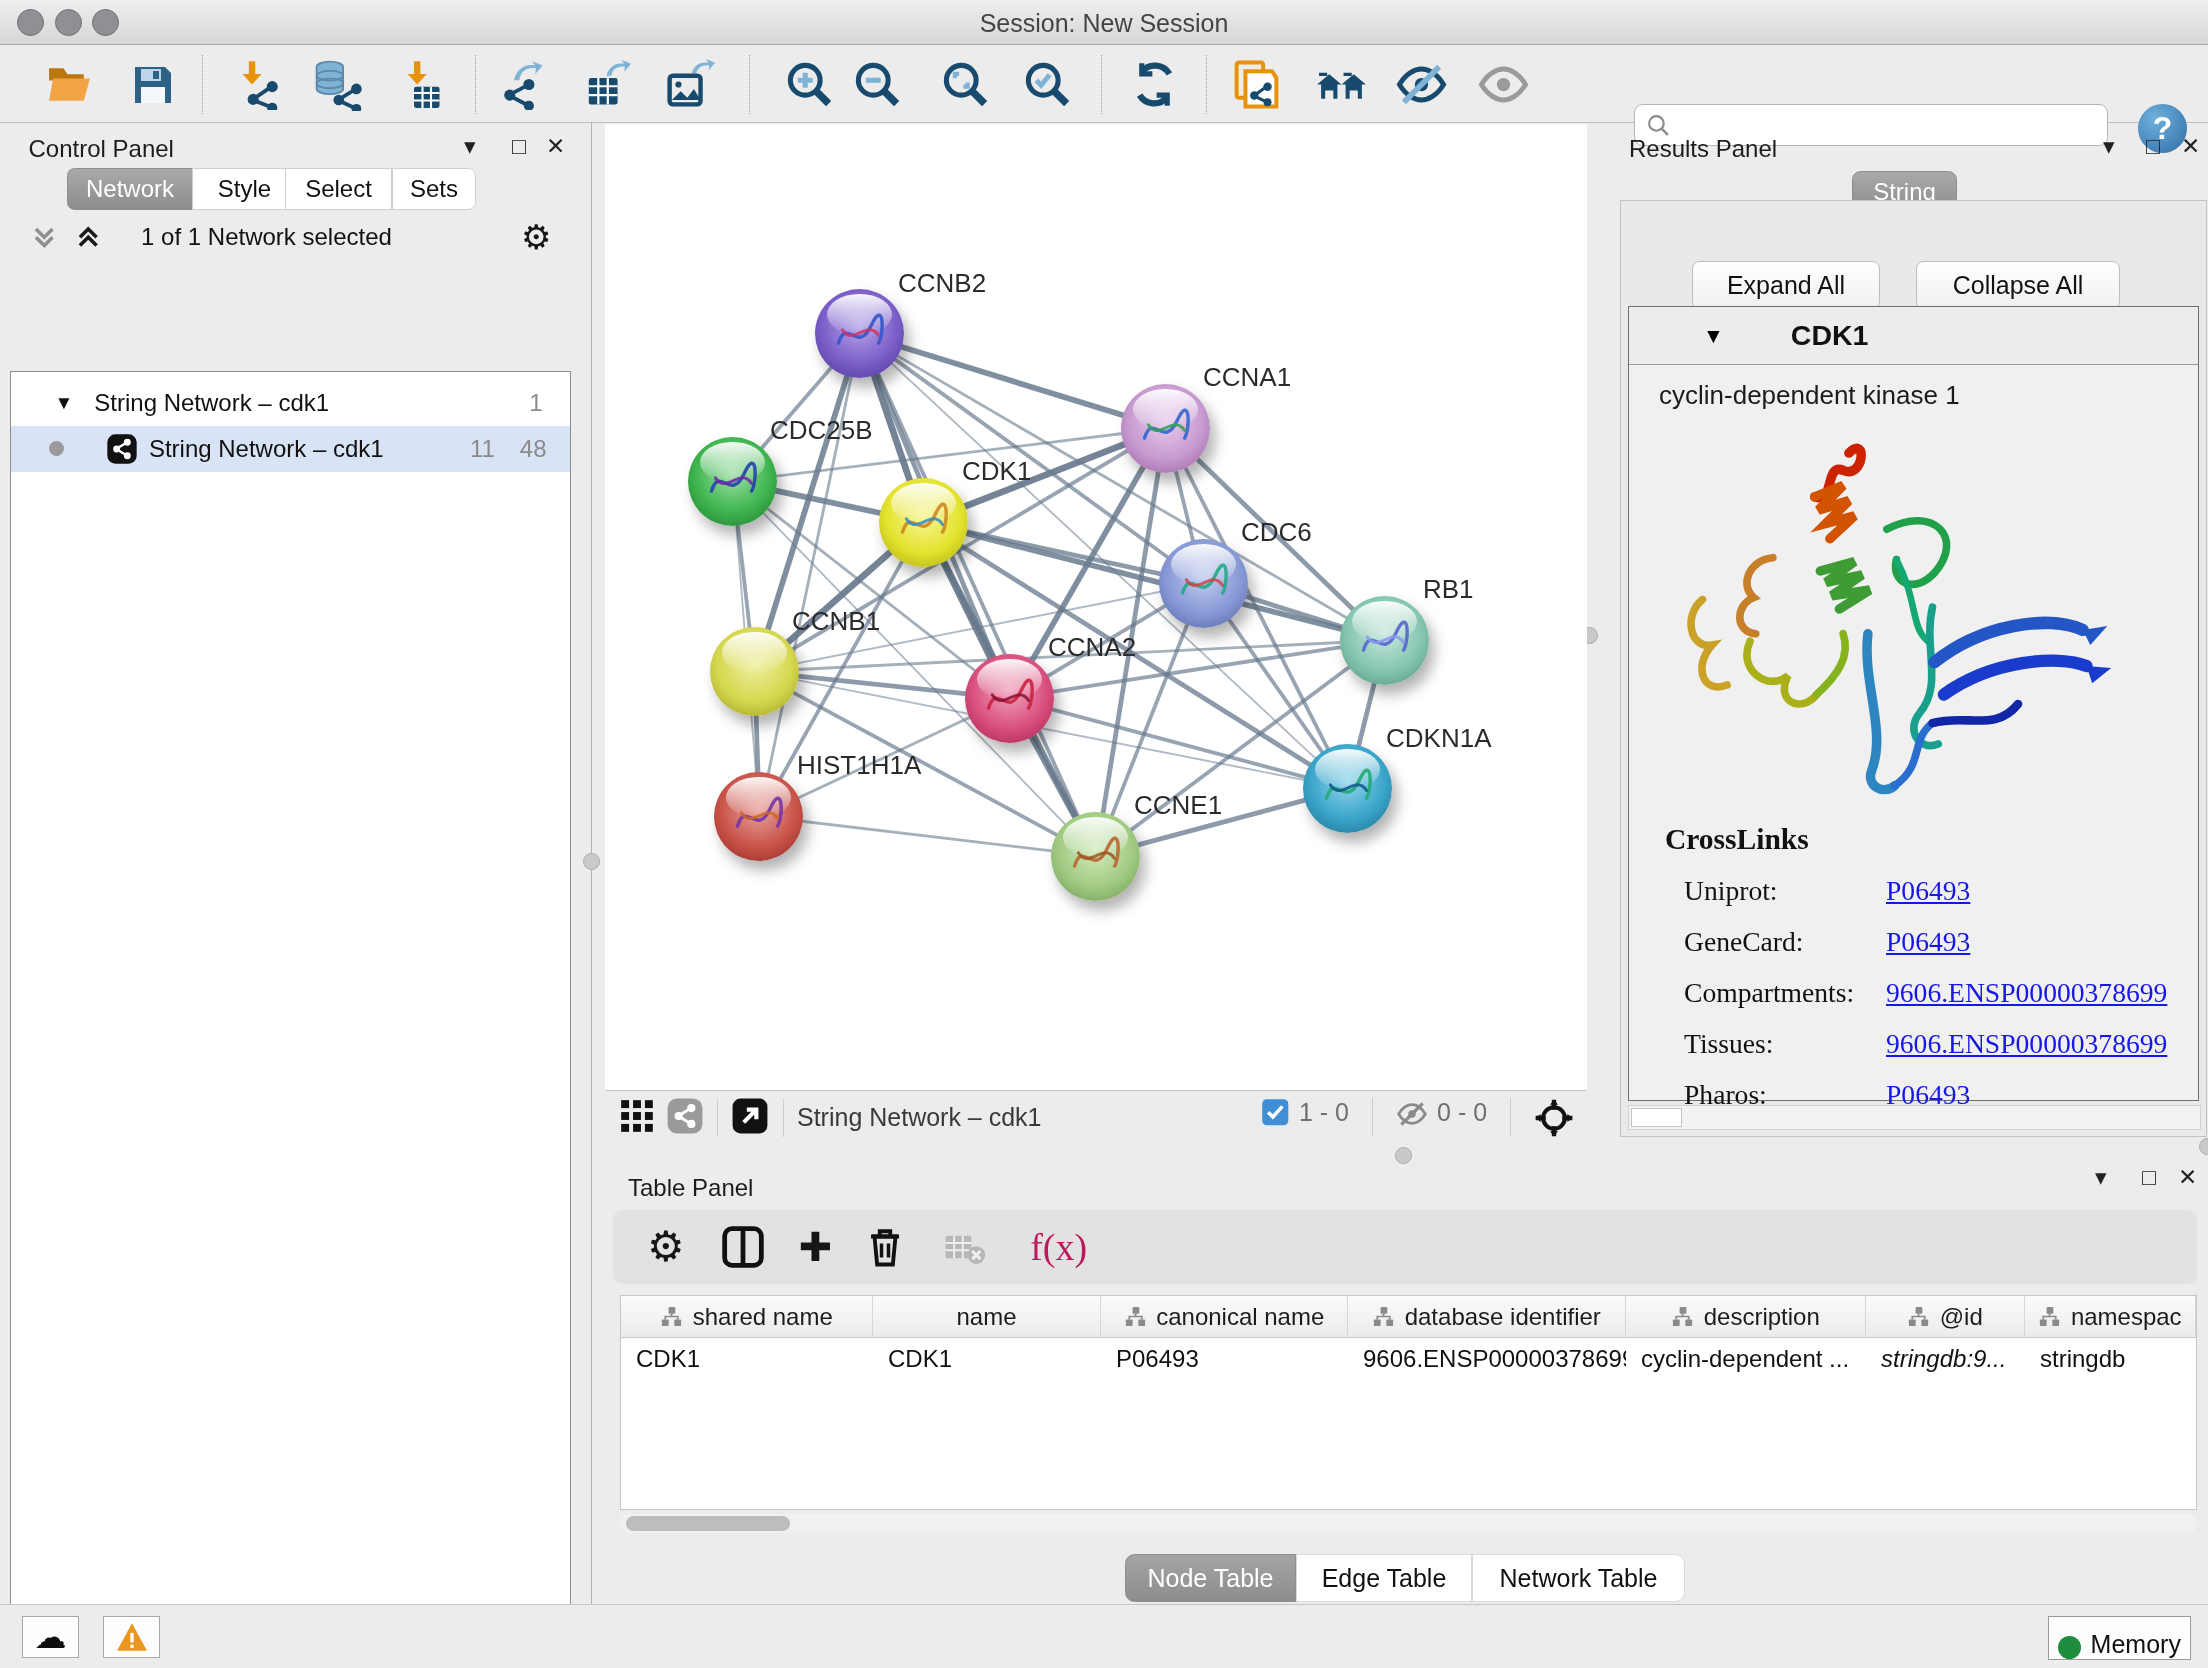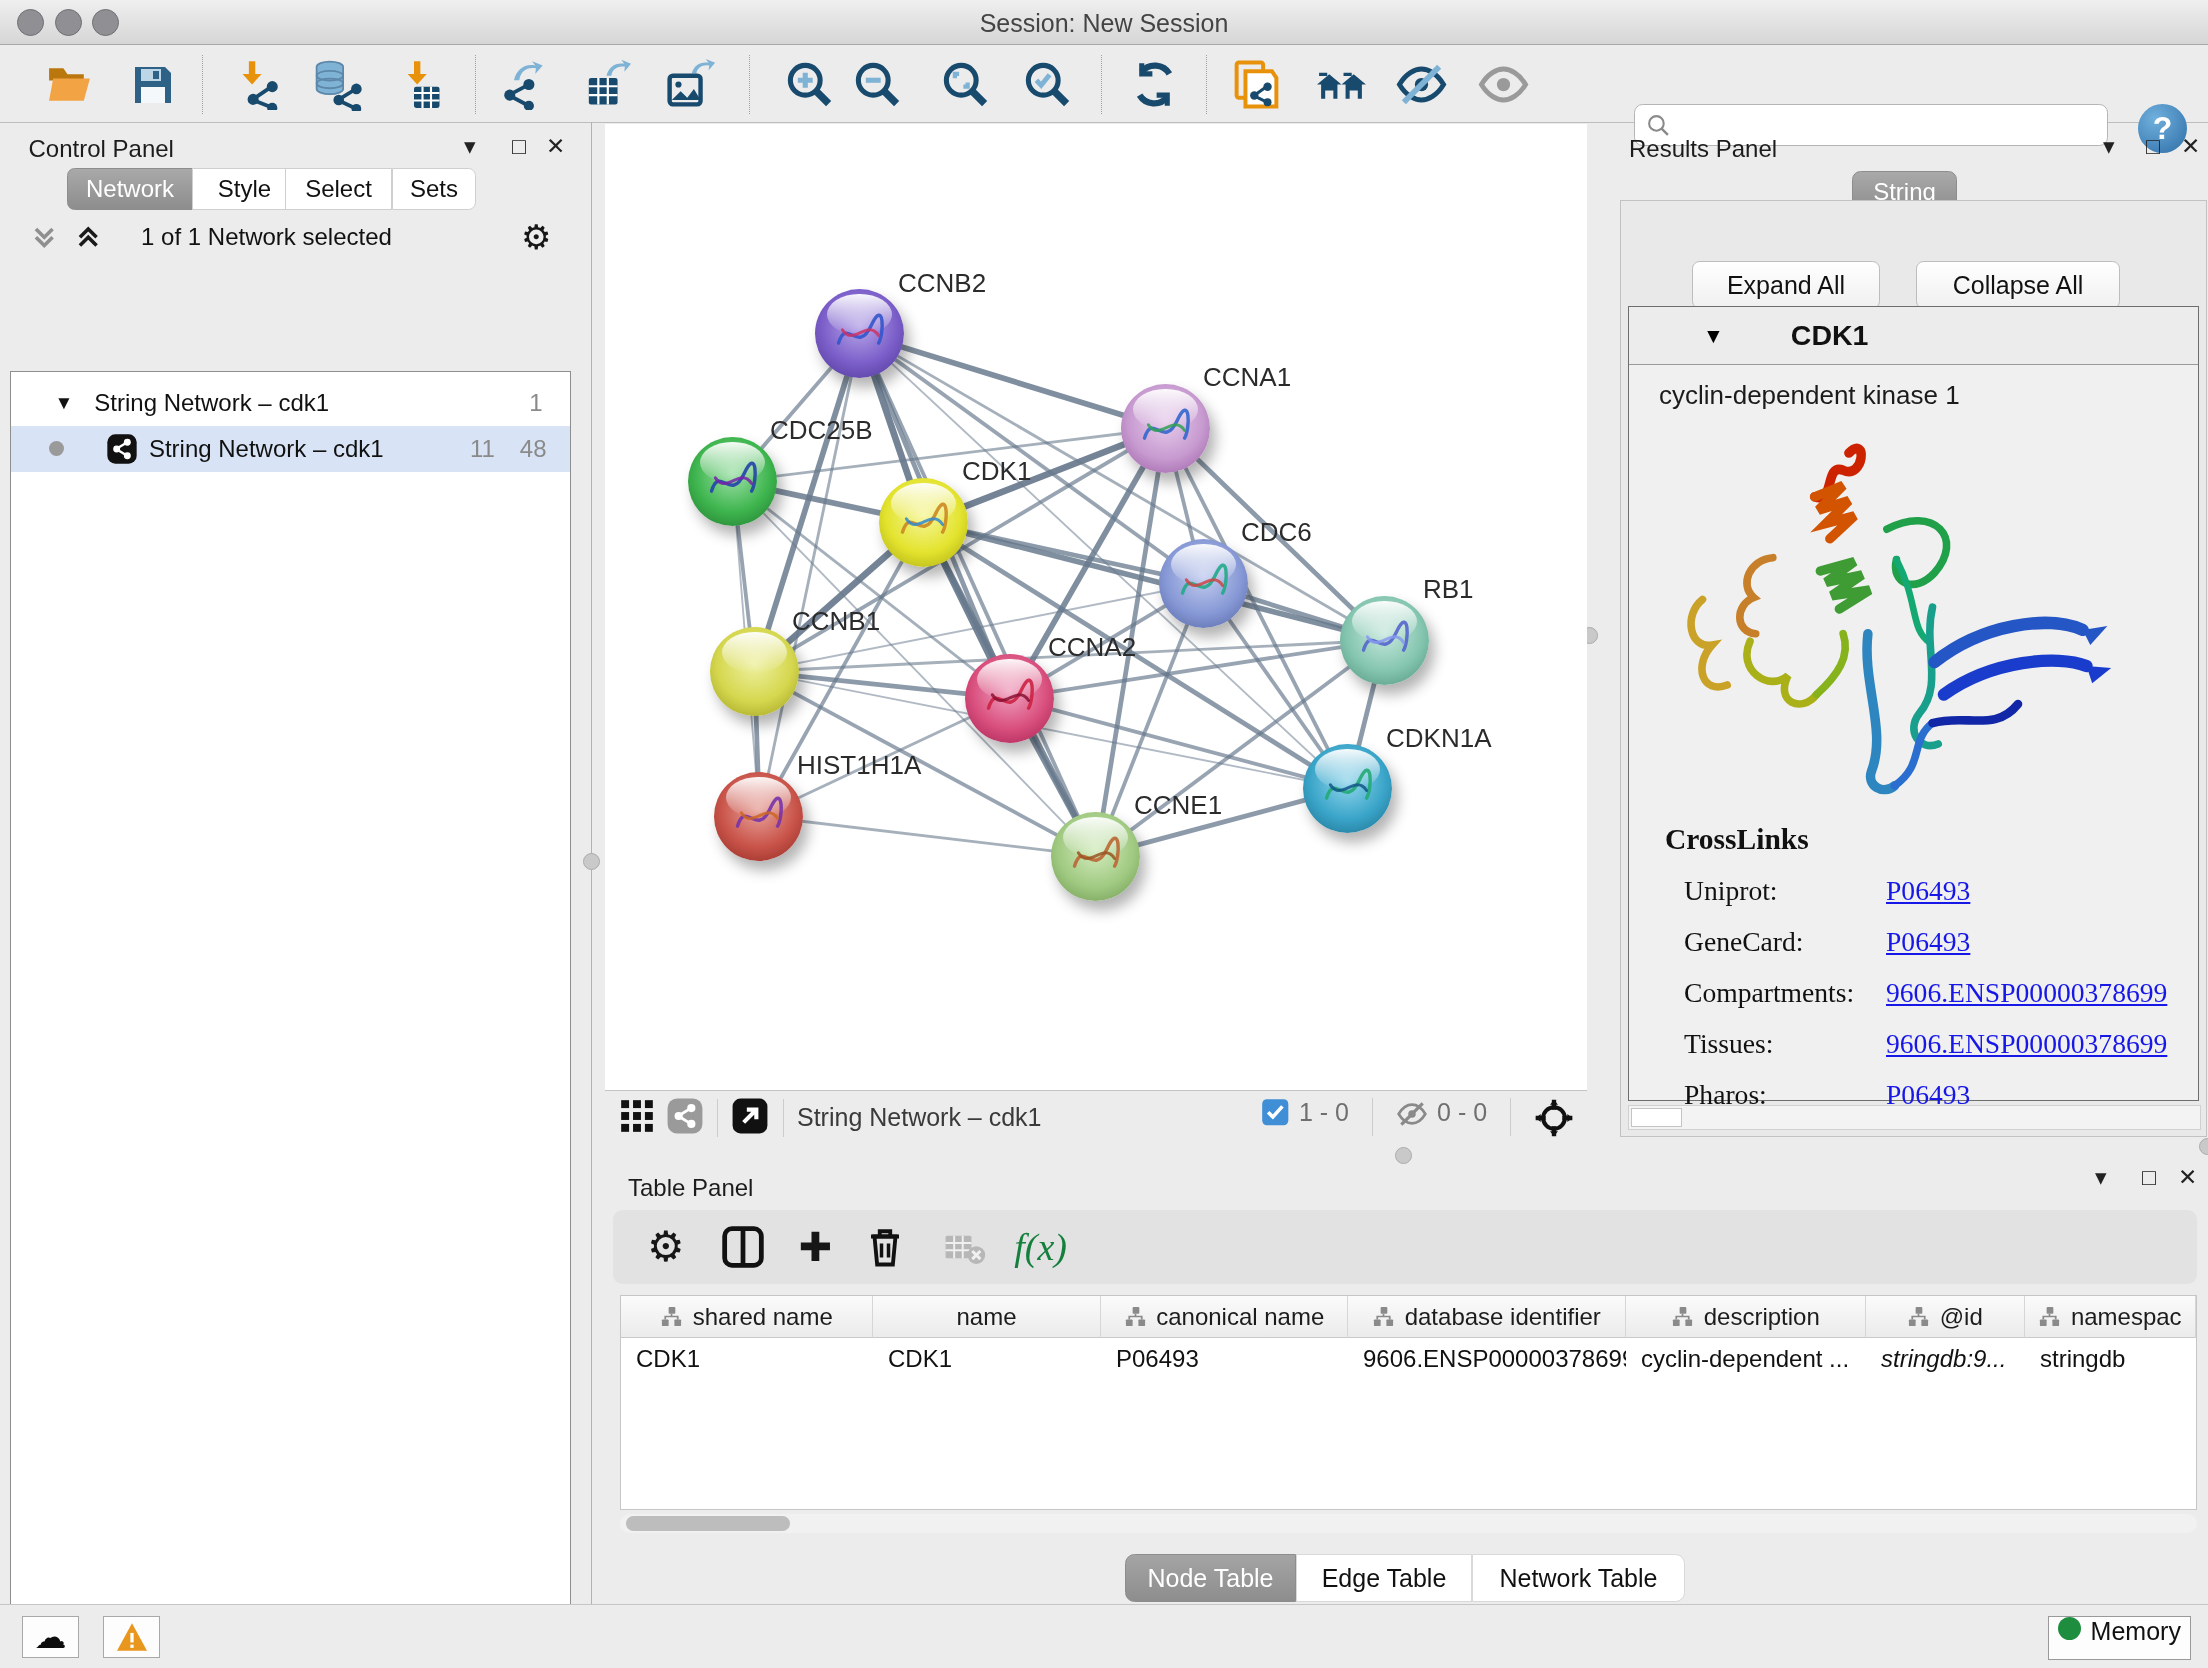--- a/index.html
+++ b/index.html
@@ -64,21 +64,21 @@
   #hscroll{left:620px;top:1514px;width:1577px;height:19px;background:#f1f1f1;border-radius:9.5px;}
   #hthumb{left:5.7px;top:1.9px;width:164px;height:15px;background:#bdbdbd;border-radius:7.6px;}
   .btab{height:48px;display:flex;align-items:center;justify-content:center;font-size:25px;background:#fff;color:#111;
     border:1px solid #d9d9d9;box-sizing:border-box;}
   .btab.sel{background:linear-gradient(#a4a4a4,#8d8d8d);color:#fff;border-color:#8d8d8d;}
   
   #statusbar{left:0;top:1604px;width:2208px;height:65px;background:#ececec;border-top:1px solid #c6c6c6;}
   .sbtn{top:10.5px;width:55px;height:40px;background:#fdfdfd;border:1.9px solid #a8a8a8;
     display:flex;align-items:center;justify-content:center;}
   #memory-btn{left:2048px;top:11.4px;width:141px;height:42px;background:#fdfdfd;border:1.9px solid #9a9a9a;
-    display:flex;align-items:flex-start;justify-content:center;gap:9.5px;font-size:25px;color:#111;}
+    display:flex;align-items:flex-end;justify-content:center;gap:9.5px;font-size:25px;color:#111;}
   .dot-green{width:23px;height:23px;border-radius:50%;background:#1e8e3e;}
 </style>
 </head>
 <body>
 
 <div class="abs" id="titlebar">
   <div class="abs traffic" style="left:17px"></div>
   <div class="abs traffic" style="left:55px"></div>
   <div class="abs traffic" style="left:92px"></div>
   <div class="abs" id="win-title">Session: New Session</div>
@@ -589,21 +589,21 @@
       <path d="M4 6h16M9 6V3h6v3" fill="none" stroke="#111" stroke-width="2.2"></path>
       <path d="M6 6l1.5 16h9L18 6z" fill="none" stroke="#111" stroke-width="2.2"></path>
       <path d="M10 10v8M14 10v8" stroke="#111" stroke-width="2"></path>
     </svg>
   <svg width="42" height="42" viewBox="0 0 26 24" style="margin-left:38px;opacity:.5">
       <rect x="1" y="5" width="16" height="14" rx="1" fill="#8e8e8e"></rect>
       <path d="M1 9.5h16M1 14h16M6.3 5v14M11.6 5v14" stroke="#fff" stroke-width="1.2"></path>
       <circle cx="20" cy="17" r="5.5" fill="#8e8e8e"></circle>
       <path d="M17.5 14.5l5 5M22.5 14.5l-5 5" stroke="#fff" stroke-width="1.8"></path>
     </svg>
-  <span class="serif" style="margin-left:28px;font-size:38px;font-style:italic;color:#15803d">f(x)</span>
+  <span class="serif" style="margin-left:44px;font-size:38px;color:#be185d">f(x)</span>
 </div>
 <div class="abs" id="nodetable">
   <div id="nt-head" style="display:flex">
       <div class="th" style="width: 252px;">
         <svg width="23" height="23" viewBox="0 0 24 24">
           <g fill="#8a8a8a">
             <rect x="9" y="2" width="7" height="7" rx="1"></rect>
             <rect x="2" y="15" width="7" height="7" rx="1"></rect>
             <rect x="15" y="15" width="7" height="7" rx="1"></rect>
             <path d="M12 9v3M5.5 15v-3h13v3" stroke="#8a8a8a" stroke-width="1.8" fill="none"></path>

